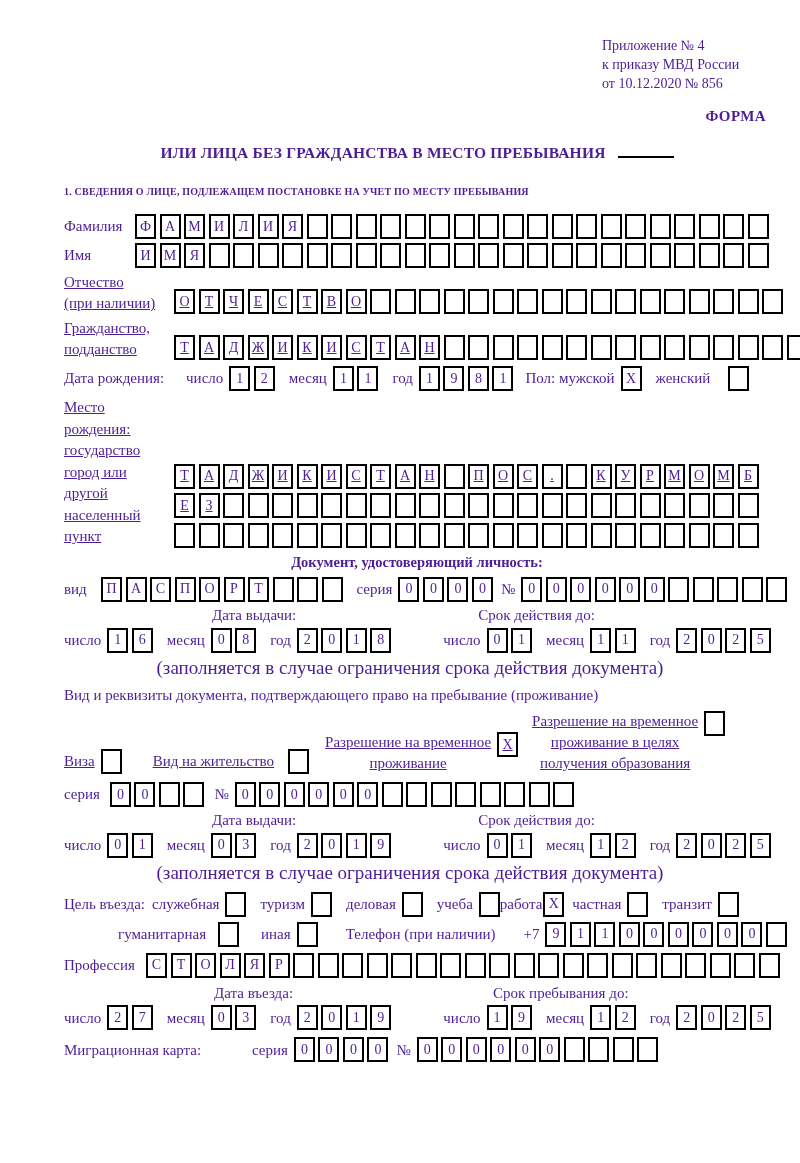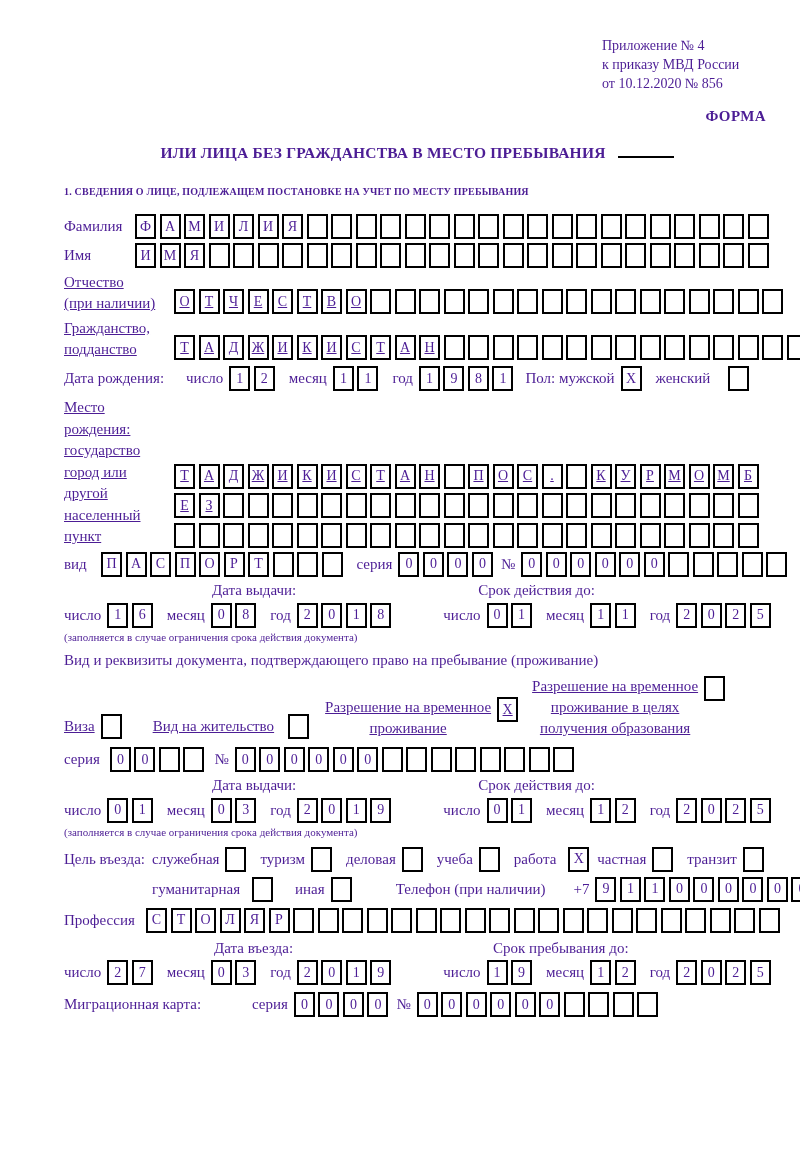--- a/index.html
+++ b/index.html
@@ -25,21 +25,21 @@
   }
   .lbl{flex:none;}
   .two-line{line-height:21px;}
   .vstack{display:flex;flex-direction:column;gap:4.5px;}
   .center-bold{text-align:center;font-weight:700;font-size:14.5px;margin:5px 0 6px;}
   .dh{display:flex;margin:2px 0 3px;}
   .dates{display:flex;align-items:center;margin-bottom:3px;}
   .dlbl{margin-right:6px;flex:none;}
   .dgap{width:14px;flex:none;}
   .spacer{width:52px;flex:none;}
-  .note{font-size:11px;text-align:left;margin:0 14px 7px 0;}
+  .note{font-size:19px;text-align:center;margin:0 14px 7px 0;}
   .para{margin:6px 0 2px;}
   .opt-text{text-align:center;line-height:21px;}
   .p-opt{display:flex;align-items:center;gap:6px;flex:none;}
 </style>
 </head>
 <body>
 
 <div class="page">
 
   <div class="annex">
@@ -304,20 +304,21 @@
           <span class="cell"></span>
           <span class="cell"></span>
           <span class="cell"></span>
           <span class="cell"></span>
           <span class="cell"></span>
           <span class="cell"></span>
         </span>
     </span>
   </div>
 
+  <div class="center-bold">Документ, удостоверяющий личность:</div>
 
   <div class="frow">
     <span class="lbl" style="width:37px">вид</span>
     <span class="boxes">
         <span class="cell">П</span>
         <span class="cell">А</span>
         <span class="cell">С</span>
         <span class="cell">П</span>
         <span class="cell">О</span>
         <span class="cell">Р</span>
@@ -529,54 +530,54 @@
       <span class="boxes">
           <span class="cell"></span>
         </span>
     </span>
     <span class="p-opt" style="margin-left:14px">
       <span>учеба</span>
       <span class="boxes">
           <span class="cell"></span>
         </span>
     </span>
-    <span class="p-opt" style="margin-left:14px;gap:12px">
+    <span class="p-opt" style="gap:1px">
       <span>работа</span>
       <span class="boxes">
           <span class="cell">X</span>
         </span>
     </span>
     <span class="p-opt" style="margin-left:8px">
       <span>частная</span>
       <span class="boxes">
           <span class="cell"></span>
         </span>
     </span>
     <span class="p-opt" style="margin-left:14px">
       <span>транзит</span>
       <span class="boxes">
           <span class="cell"></span>
         </span>
     </span>
   </div>
 
   <div class="frow" style="margin-top:5px">
-    <span class="p-opt" style="margin-left:88px">
+    <span class="p-opt" style="margin-left:54px">
       <span>гуманитарная</span>
       <span class="boxes" style="margin-left:6px">
           <span class="cell"></span>
         </span>
     </span>
     <span class="p-opt" style="margin-left:22px">
       <span>иная</span>
       <span class="boxes">
           <span class="cell"></span>
         </span>
     </span>
-    <span class="dlbl" style="margin-left:44px">Телефон (при наличии)</span>
+    <span class="dlbl" style="margin-left:28px">Телефон (при наличии)</span>
     <span class="dlbl" style="margin-left:22px">+7</span>
     <span class="boxes">
         <span class="cell">9</span>
         <span class="cell">1</span>
         <span class="cell">1</span>
         <span class="cell">0</span>
         <span class="cell">0</span>
         <span class="cell">0</span>
         <span class="cell">0</span>
         <span class="cell">0</span>

